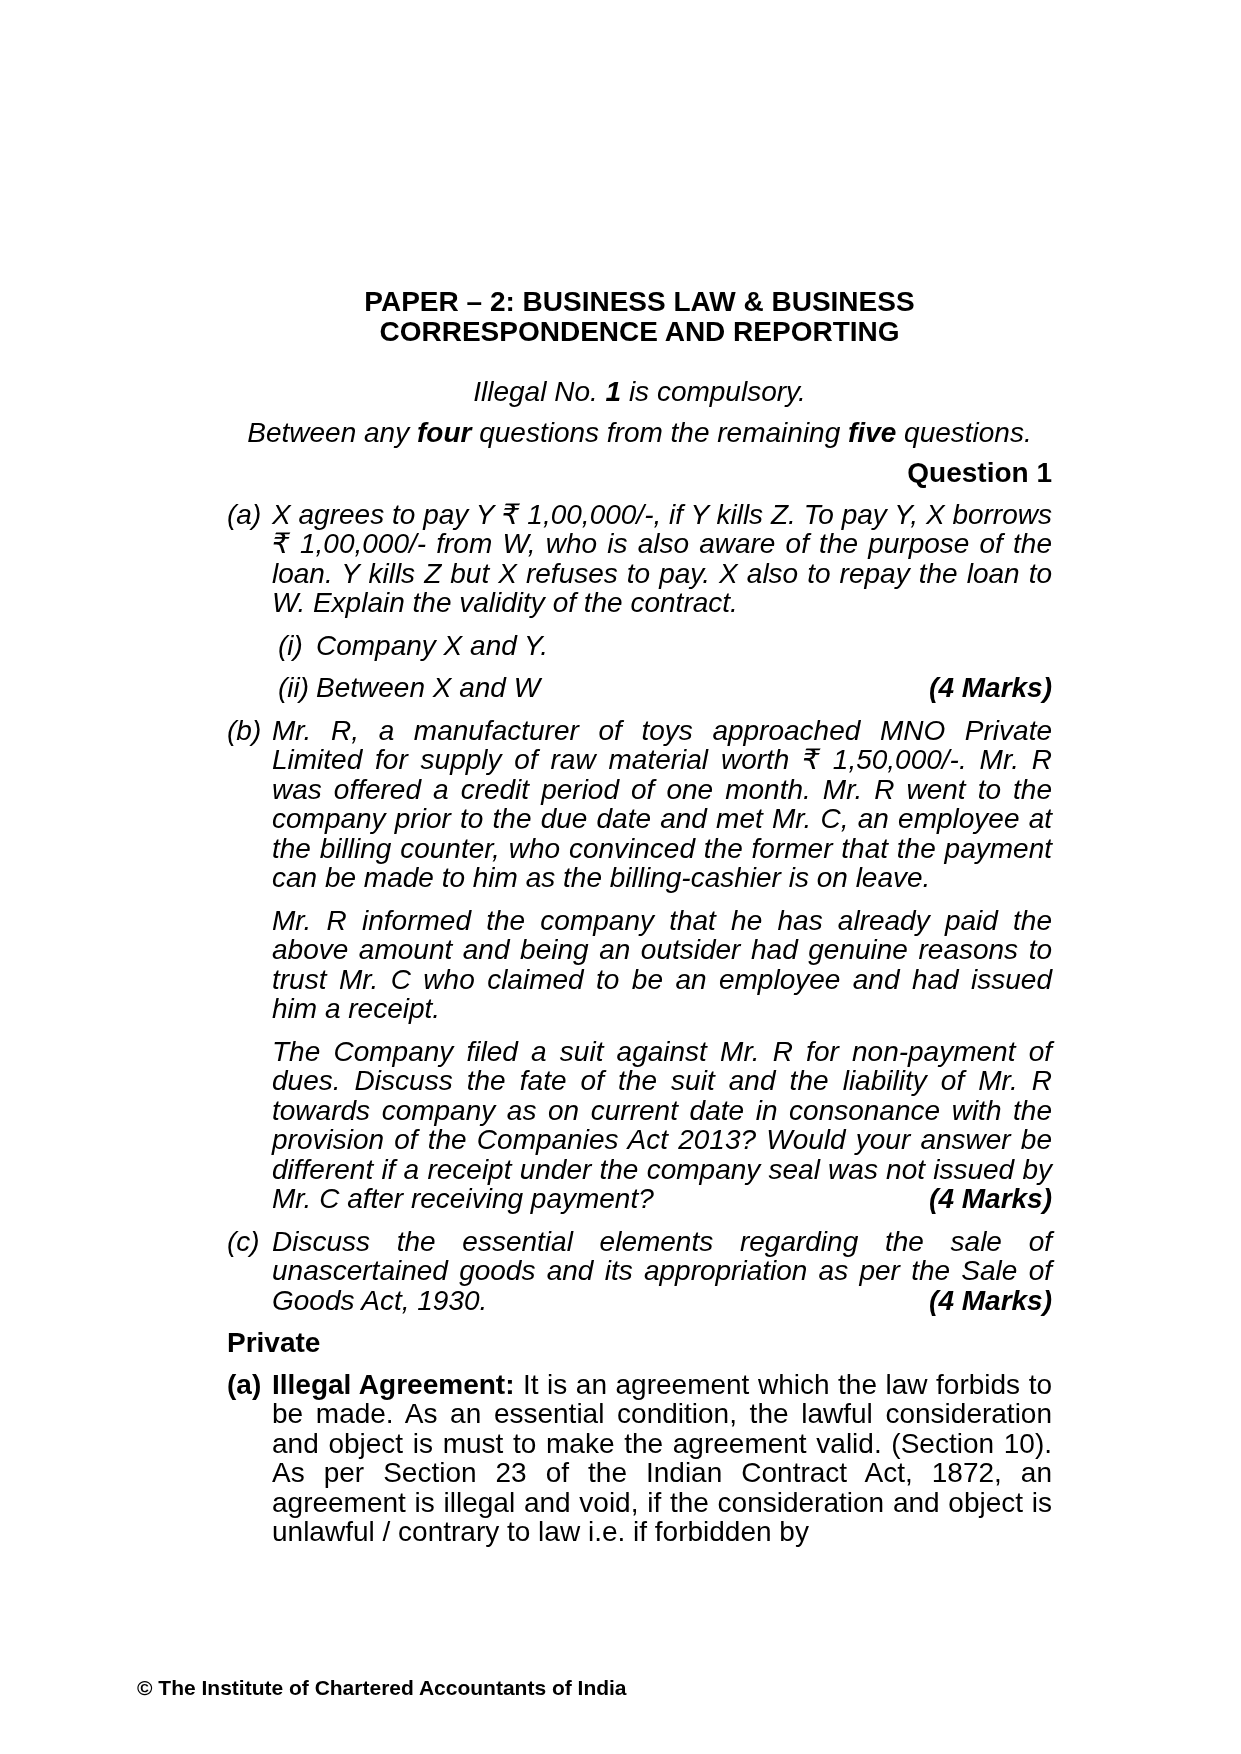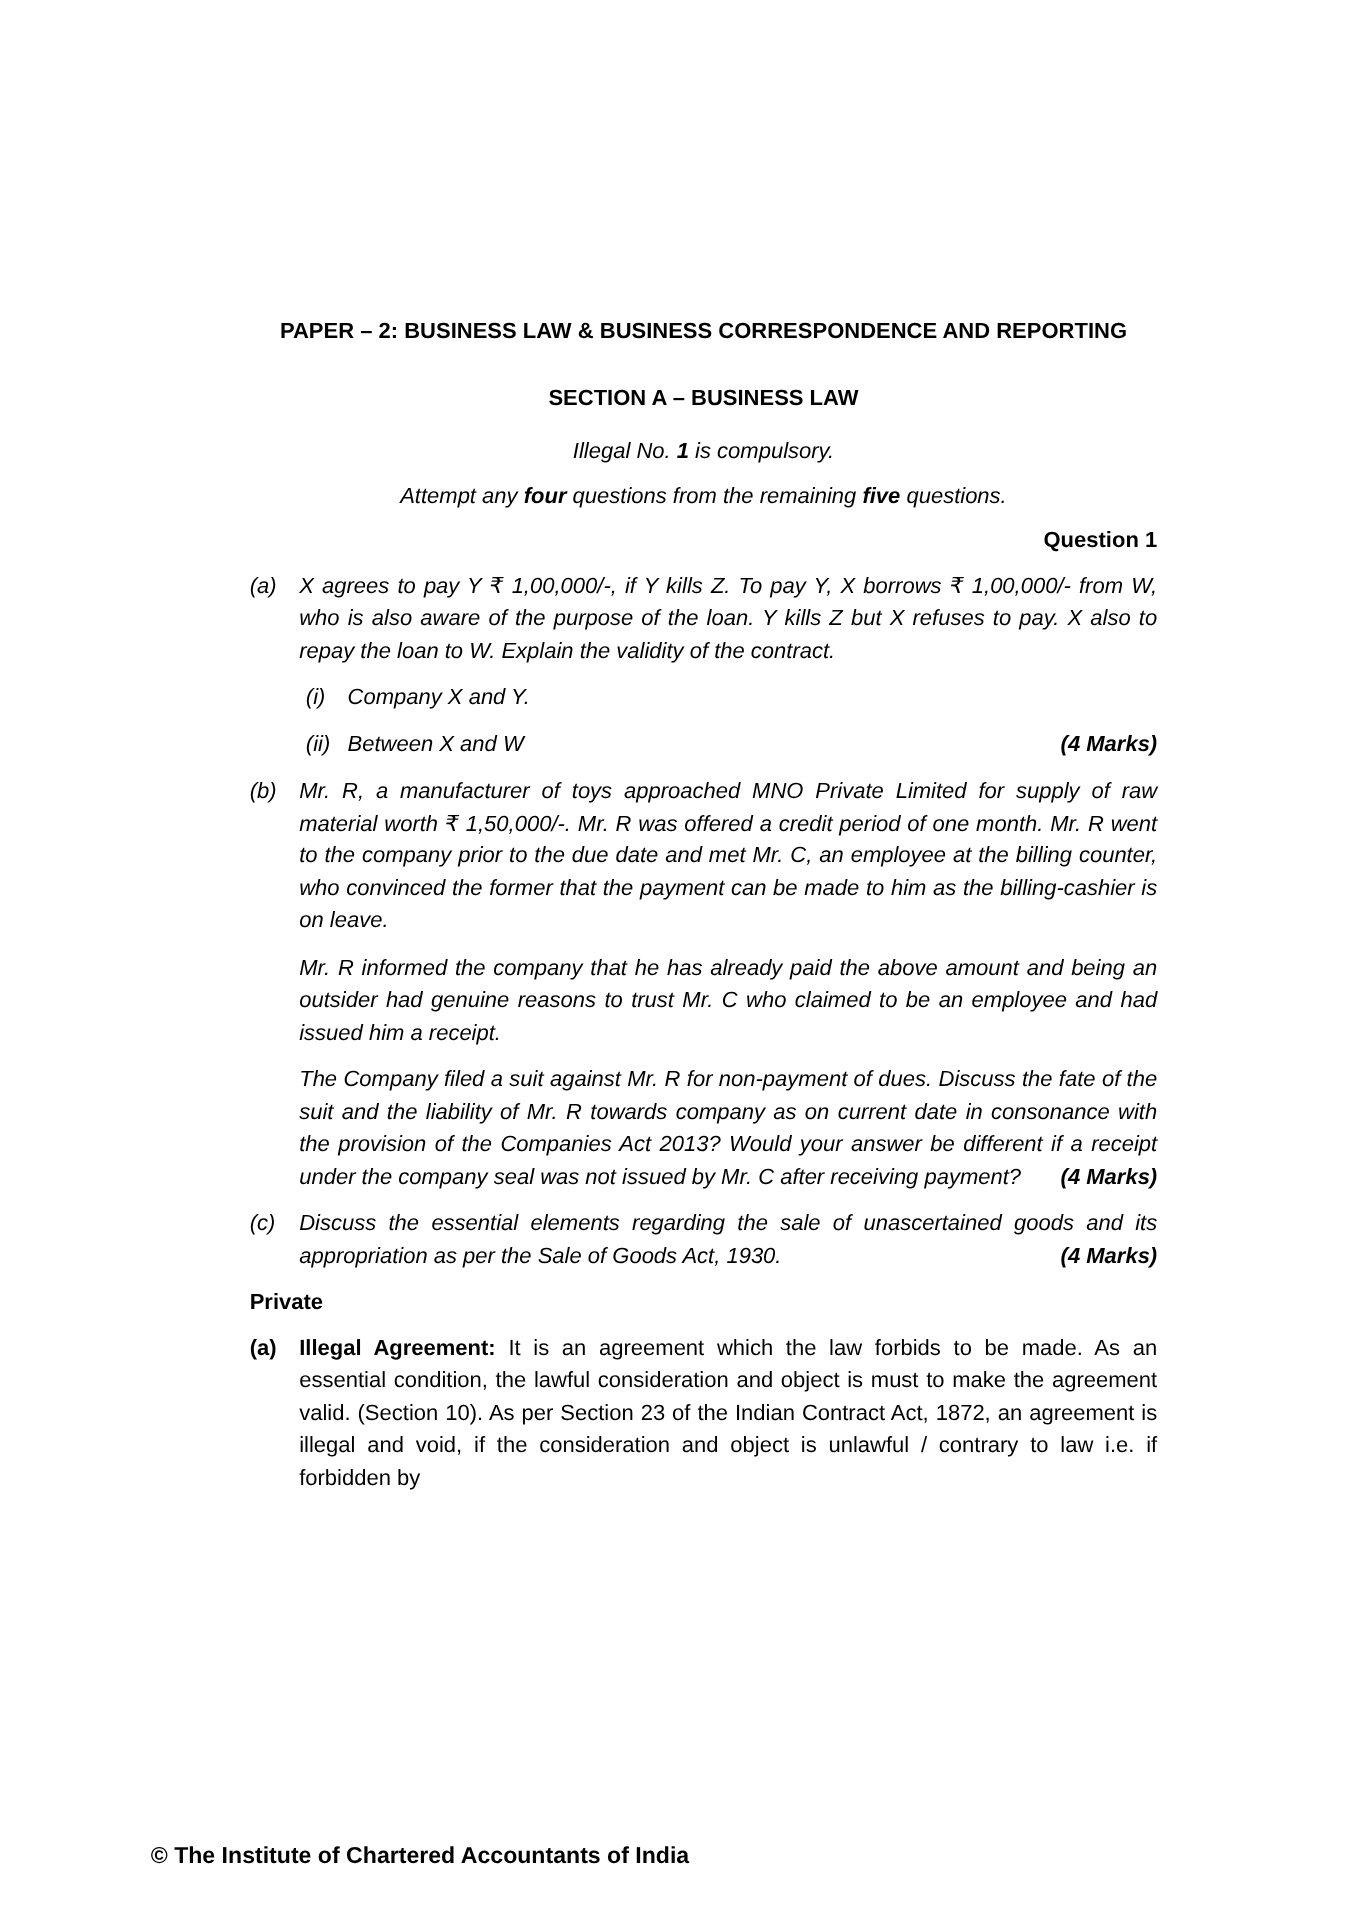--- a/index.html
+++ b/index.html
@@ -6,21 +6,21 @@
   body {
     width: 1241px; height: 1754px;
     background: #ffffff; color: #000000;
     font-family: "Liberation Sans", "DejaVu Sans", sans-serif;
     position: relative; overflow: hidden;
   }
   .content {
     position: absolute;
     left: 227px; top: 287px;
     width: 825px;
-    font-size: 20px; line-height: 29.5px;
+    font-size: 28px; line-height: 29.5px;
   }
   .doc-title {
     text-align: center; font-weight: bold;
     margin: 0 0 31px 0;
   }
   .section-heading {
     text-align: center; font-weight: bold;
     margin: 0 0 19px 0;
   }
   .center-note {
@@ -66,25 +66,24 @@
     font-weight: bold; font-size: 21px; line-height: 26px;
   }
 </style>
 </head>
 <body>
 
 <div class="content">
 
   <div class="doc-title">PAPER – 2: BUSINESS LAW &amp; BUSINESS CORRESPONDENCE AND REPORTING</div>
 
-  <div class="section-heading">SECTION A – BUSINESS LAW</div>
 
   <div class="center-note"><span>Illegal No. </span><b>1</b><span> is compulsory.</span></div>
 
-  <div class="center-note"><span>Attempt any </span><b>four</b><span> questions from the remaining </span><b>five</b><span> questions.</span></div>
+  <div class="center-note"><span>Between any </span><b>four</b><span> questions from the remaining </span><b>five</b><span> questions.</span></div>
 
   <div class="q-heading">Question 1</div>
 
   <div class="qitem">
     <span class="qlabel">(a)</span>
     <span>X agrees to pay Y ₹ 1,00,000/-, if Y kills Z. To pay Y, X borrows ₹ 1,00,000/- from W, who is also aware of the purpose of the loan. Y kills Z but X refuses to pay. X also to repay the loan to W. Explain the validity of the contract.</span>
 
     <div style="margin-top:13px;">
       <div class="subitem">
         <span class="slabel">(i)</span>

